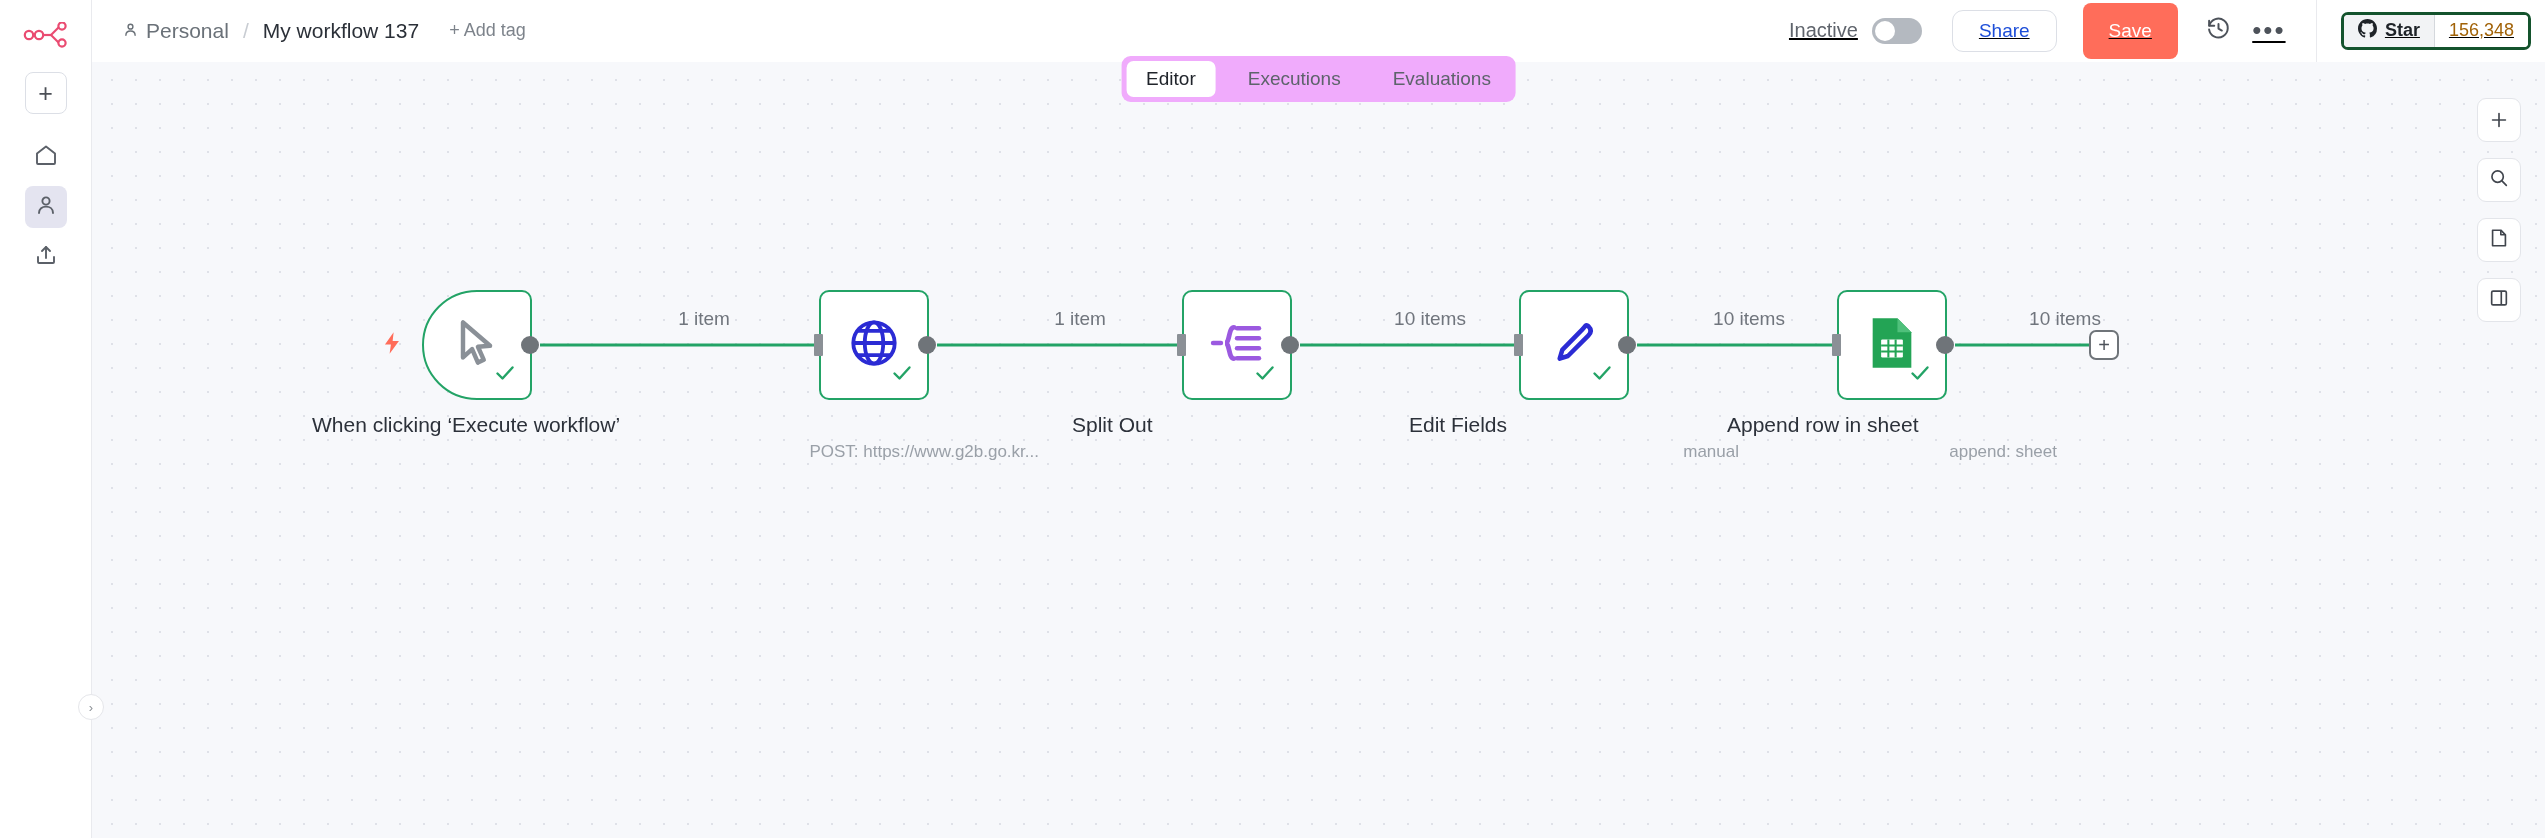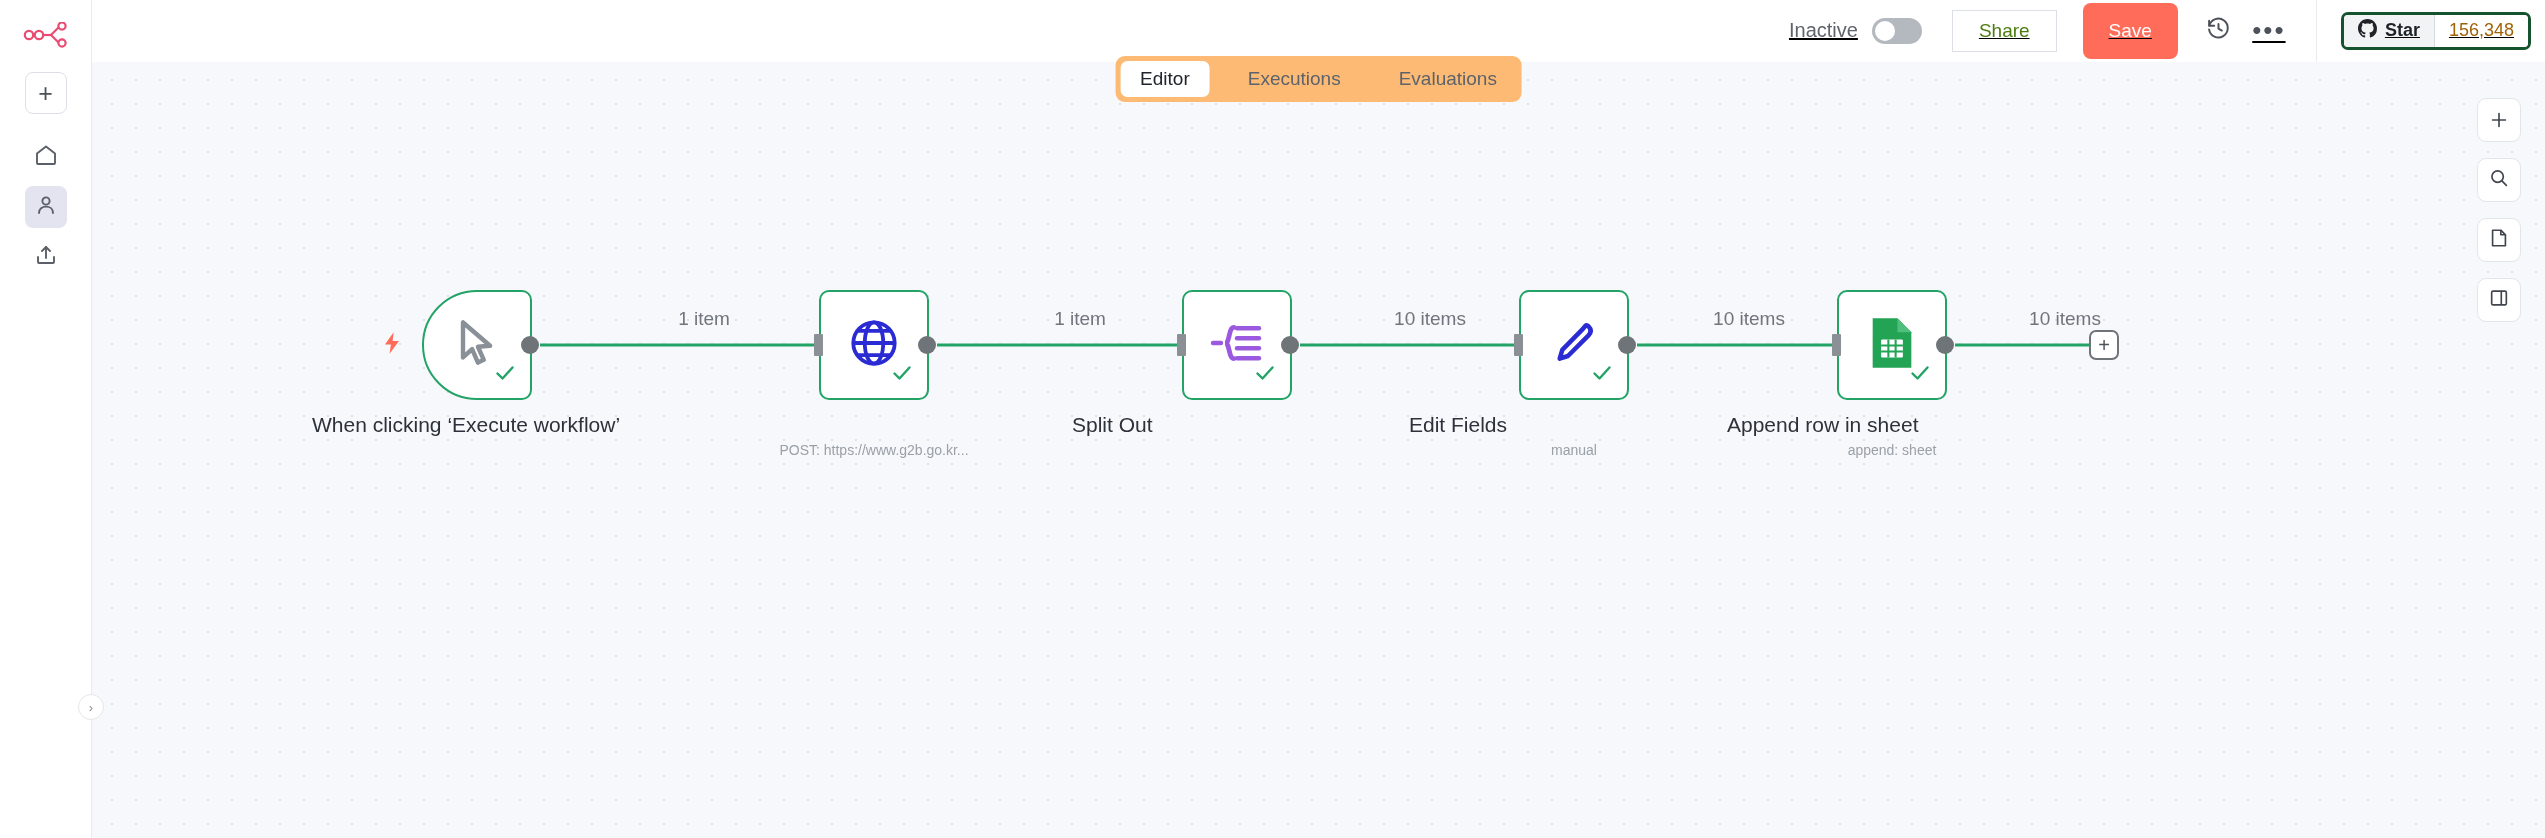--- a/index.html
+++ b/index.html
@@ -92,22 +92,22 @@
     background: #b4b9c0; position: relative; cursor: pointer;
     margin-right: 30px;
   }
   .toggle .knob {
     position: absolute; left: 3px; top: 3px;
     width: 20px; height: 20px; border-radius: 50%;
     background: #fff;
   }
   .btn-share {
     height: 42px; padding: 0 26px;
-    border: 1px solid #dcdfe6; border-radius: 0;
-    background: #fff; color: #4d7c0f; font-size: 19px;
+    border: 1px solid #dcdfe6; border-radius: 11px;
+    background: #fff; color: #1d4ed8; font-size: 19px;
     display: flex; align-items: center; cursor: pointer;
     margin-right: 26px;
   }
   .btn-save {
     height: 56px; padding: 0 26px;
     border: none; border-radius: 8px;
     background: #ff6d5a; color: #fff; font-size: 19px;
     display: flex; align-items: center; cursor: pointer;
     margin-right: 22px;
   }
@@ -137,24 +137,24 @@
   .gh-count {
     display: flex; align-items: center;
     padding: 0 14px; background: #ffffff;
     color: #a16207; font-size: 18px;
   }
 
   
   .tabbar {
     position: absolute; top: 56px; left: 50%;
     transform: translateX(-50%);
-    background: #fdba74;
+    background: #f0abfc;
     border-radius: 9px;
     padding: 5px;
-    display: flex; gap: 18px;
+    display: flex; gap: 12px;
     z-index: 11;
   }
   .tab {
     padding: 7px 20px;
     border-radius: 7px;
     font-size: 19px; color: #5d636b;
     cursor: pointer;
     white-space: nowrap;
   }
   .tab.active { background: #ffffff; color: #20242b; }
@@ -220,23 +220,23 @@
     position: absolute; top: 122px; left: 50%;
     transform: translateX(-50%);
     text-align: left;
     width: 330px;
     font-size: 21px; color: #2c313a;
     line-height: 1.25;
   }
   .node-sub {
     position: absolute; top: 152px; left: 50%;
     transform: translateX(-50%);
-    text-align: center;
+    text-align: right;
     width: 330px;
-    font-size: 14px; color: #9aa0a8;
+    font-size: 17px; color: #9aa0a8;
     white-space: nowrap; overflow: hidden; text-overflow: ellipsis;
   }
   .bolt {
     position: absolute;
     left: -43px; top: 50%;
     transform: translateY(-50%);
     color: #ff6d5a;
   }
 
   .conn-label {
@@ -302,20 +302,34 @@
         </svg>
       </span>
     </div>
 
     <div class="collapse-handle">›</div>
   </div>
 
   <div class="main">
 
     <div class="header">
+      <div class="breadcrumb">
+        <div class="bc-person">
+          <span>
+            <svg width="17" height="17" viewBox="0 0 24 24" fill="none" stroke="currentColor" stroke-width="2" stroke-linecap="round">
+              <circle cx="12" cy="8" r="3.4"></circle>
+              <path d="M5.5 20 C5.5 16 8.5 14 12 14 C15.5 14 18.5 16 18.5 20"></path>
+            </svg>
+          </span>
+          <span>Personal</span>
+        </div>
+        <span class="bc-sep">/</span>
+        <span class="bc-title">My workflow 137</span>
+        <span class="bc-addtag">+ Add tag</span>
+      </div>
 
       <div class="header-right">
         <span class="inactive-label">Inactive</span>
         <div class="toggle">
           <div class="knob"></div>
         </div>
         <div class="btn-share">Share</div>
         <div class="btn-save">Save</div>
 
         <div class="icon-btn">

